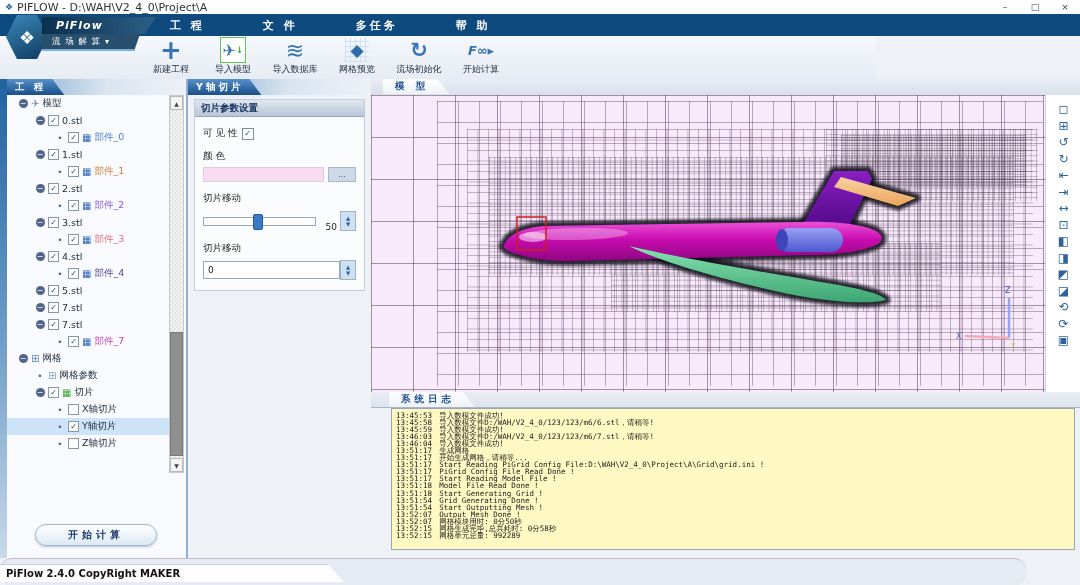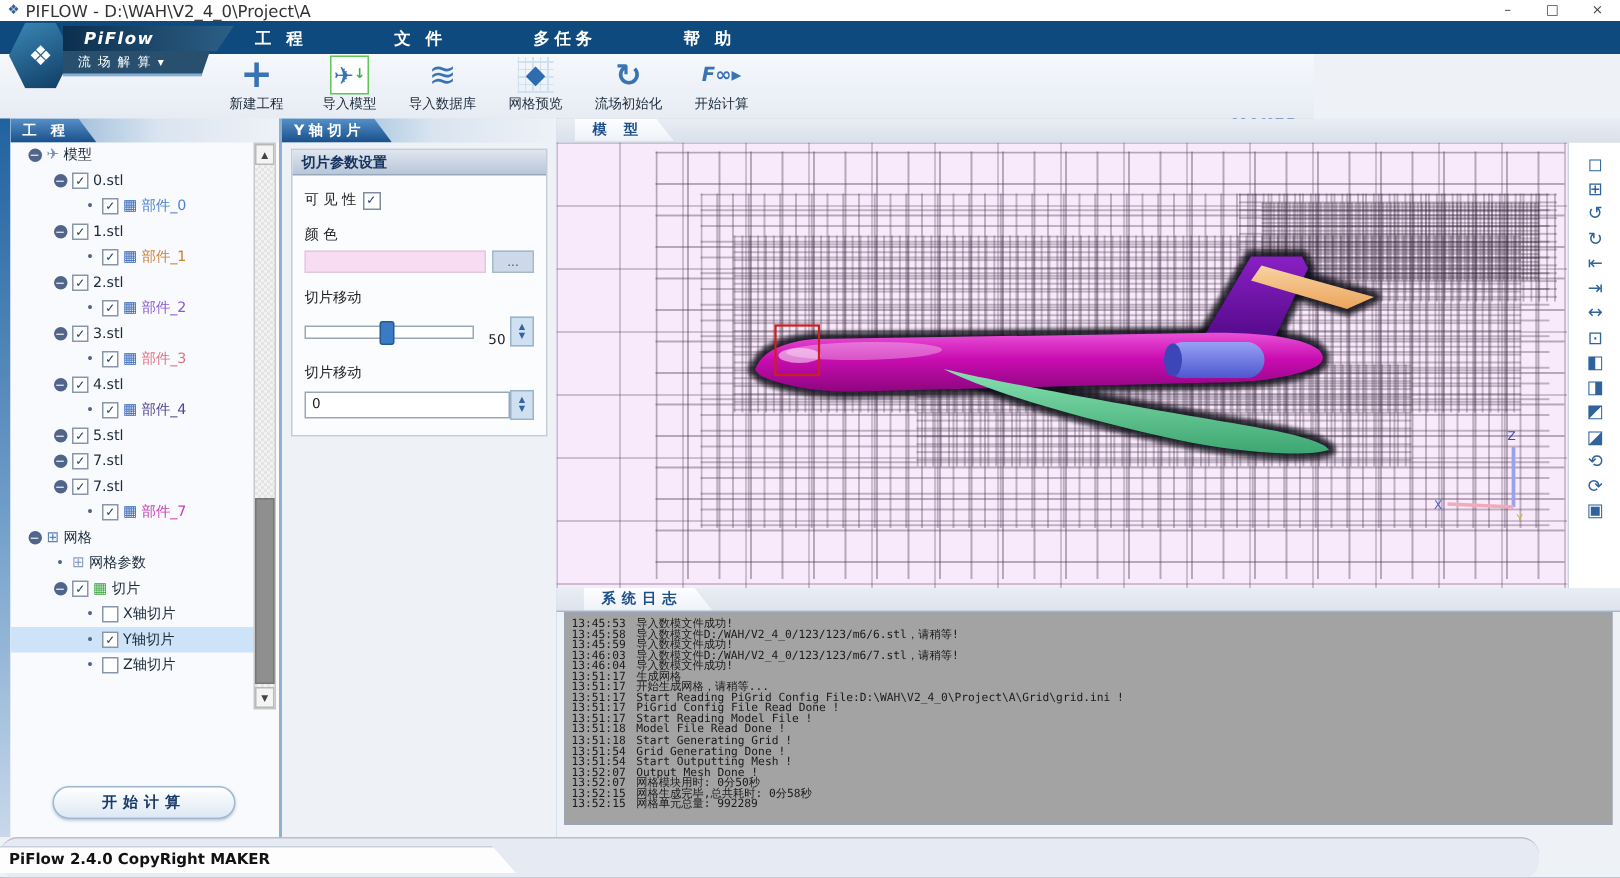--- a/index.html
+++ b/index.html
@@ -147,21 +147,21 @@
        linear-gradient(90deg,rgba(40,25,45,.25) 1px,transparent 1px);background-size:2.6px 2.6px;}
   .plane-svg{position:absolute;left:0;top:0;}
   .viewicons{position:absolute;left:1045px;top:95px;width:35px;height:297px;background:#fff;
              border-left:1px solid #d0d6e0;display:flex;flex-direction:column;align-items:center;padding-top:6px;}
   .vicon{height:16.5px;display:flex;align-items:center;justify-content:center;color:#2e639c;
          font-size:12px;cursor:default;}
   
   .log-panel{position:absolute;left:371px;top:392px;width:709px;height:166px;background:#eef1f6;}
   .log-tabstrip{position:relative;height:15px;background:linear-gradient(180deg,#e9edf4,#dde3ed);
                 border-bottom:1px solid #aab6c6;}
-  .logbox{position:absolute;left:5px;right:5px;top:16px;height:134px;background:#a3a3a3;
+  .logbox{position:absolute;left:20px;right:5px;top:16px;height:134px;background:#fef9c3;
           border:1px solid #9aa6b8;padding:3px 4px;overflow:hidden;}
   .logline{font-family:"DejaVu Sans Mono","DejaVu Sans",monospace;font-size:7.5px;
            line-height:7.05px;white-space:nowrap;color:#1a1a1a;}
   .ltime{margin-right:7px;}
   
   .statusbar{position:absolute;left:0;top:558px;width:1026px;height:27px;background:#e6ebf3;
              border-top:1px solid #c3b8cc;border-radius:12px;}
   .status-band{position:absolute;left:0;top:5px;width:338px;height:17px;background:#fdfdfe;
                clip-path:polygon(0 0,calc(100% - 16px) 0,100% 100%,0 100%);
                border-top:1px solid #c8d0dc;display:flex;align-items:center;padding-left:6px;

